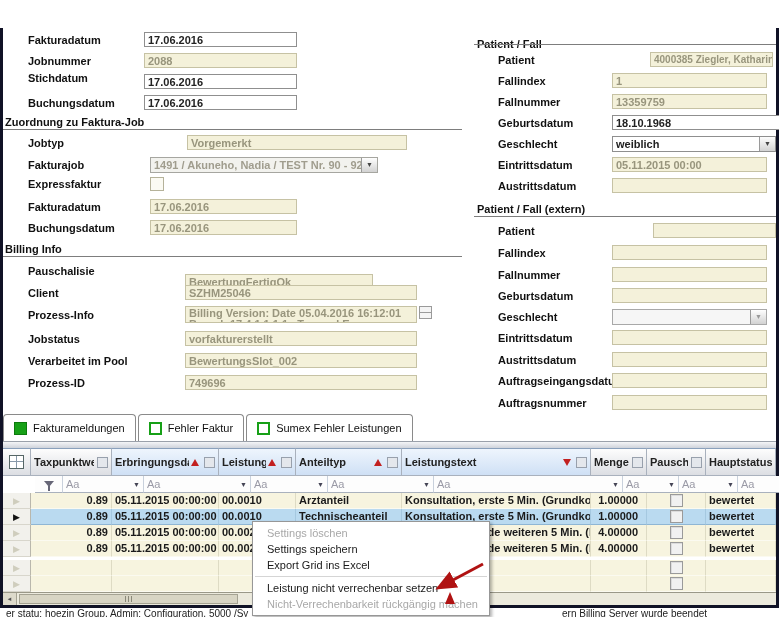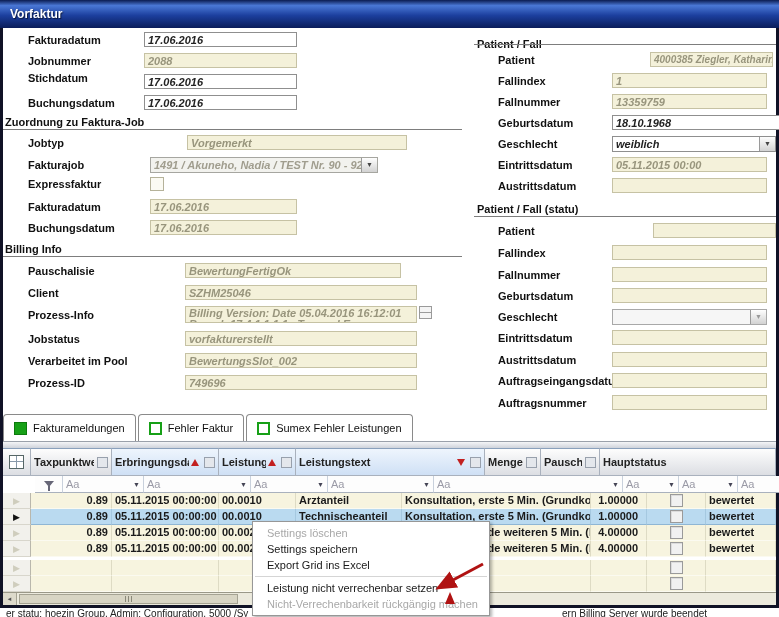--- a/index.html
+++ b/index.html
@@ -12,21 +12,21 @@
   .titlebar span{color:#fff;font-weight:bold;font-size:12px;padding-left:10px;text-shadow:1px 1px 1px rgba(0,0,0,.6);}
   .frame{position:absolute;background:#101226;}
   .f-left{left:0;top:28px;width:3px;height:576px;}
   .f-right{left:776px;top:28px;width:3px;height:576px;}
   .f-bottom{left:0;top:604px;width:779px;height:4px;}
   
   .lbl{position:absolute;font-weight:bold;white-space:nowrap;}
   .sect{position:absolute;font-weight:bold;white-space:nowrap;}
   .hr{position:absolute;height:1px;background:#7d7d7d;}
   .fld{position:absolute;height:15px;box-sizing:border-box;padding:1px 3px;white-space:nowrap;overflow:hidden;
-       font-size:11px;line-height:12px;font-style:italic;}
+       font-size:11px;line-height:12px;}
   .white{background:#fff;border:1px solid #8f8f8f;font-weight:bold;color:#222;}
   .beige{background:#f4f1da;border:1px solid #c6c2a4;font-weight:bold;color:#98957d;}
   .combo{background:#fff;border:1px solid #8f8f8f;font-weight:bold;color:#222;}
   .combo .dd,.combo-dis .dd{position:absolute;right:0;top:0;bottom:0;width:15px;
        background:linear-gradient(#fefefe,#d2d2d2);border-left:1px solid #9a9a9a;
        display:flex;align-items:center;justify-content:center;font-size:7px;color:#444;}
   .combo-dis{background:#f2f2ee;border:1px solid #a6a6a0;font-weight:bold;color:#a09d8e;}
   .combo-gray{background:#f6f6f6;border:1px solid #a8a8a8;}
   .cb{position:absolute;width:12px;height:12px;background:#fbfaf3;border:1px solid #b5b29a;box-sizing:content-box;}
   .expbtn{position:absolute;width:13px;height:16px;}
@@ -99,23 +99,20 @@
   .anno{position:absolute;left:400px;top:545px;width:110px;height:70px;z-index:60;pointer-events:none;}
   
   .statusbar{position:absolute;left:0;top:608px;width:779px;height:9px;overflow:hidden;background:#fff;}
   .statusbar span{position:absolute;top:0;font-size:10px;color:#222;white-space:nowrap;}
 </style>
 </head>
 <body>
 
 <div class="window">
 
-  <div class="titlebar">
-    <span>Vorfaktur</span>
-  </div>
   <div class="frame f-left"></div>
   <div class="frame f-right"></div>
   <div class="frame f-bottom"></div>
 
   <span class="lbl" style="left:28px;top:34px">Fakturadatum</span>
   <div class="fld white" style="left:144px;top:32px;width:153px">17.06.2016</div>
 
   <span class="lbl" style="left:28px;top:55px">Jobnummer</span>
   <div class="fld beige" style="left:144px;top:53px;width:153px">2088</div>
 
@@ -143,21 +140,21 @@
   <span class="lbl" style="left:28px;top:201px">Fakturadatum</span>
   <div class="fld beige" style="left:150px;top:199px;width:147px">17.06.2016</div>
 
   <span class="lbl" style="left:28px;top:222px">Buchungsdatum</span>
   <div class="fld beige" style="left:150px;top:220px;width:147px">17.06.2016</div>
 
   <span class="sect" style="left:5px;top:243px">Billing Info</span>
   <div class="hr" style="left:3px;top:256px;width:459px"></div>
 
   <span class="lbl" style="left:28px;top:265px">Pauschalisie</span>
-  <div class="fld beige" style="left:185px;top:263px;width:216px">BewertungFertigOk</div>
+  <div class="fld beige" style="left:185px;top:274px;width:188px">BewertungFertigOk</div>
 
   <span class="lbl" style="left:28px;top:287px">Client</span>
   <div class="fld beige" style="left:185px;top:285px;width:232px">SZHM25046</div>
 
   <span class="lbl" style="left:28px;top:309px">Prozess-Info</span>
   <div class="fld beige" style="left:185px;top:306px;width:232px;height:17px;white-space:normal;line-height:11px">
     <span>Billing Version: Date 05.04.2016 16:12:01 Branch</span>
     <span>17.4.1.1.1.1a Tag und E. Bearbeitung</span>
   </div>
   <div class="expbtn" style="left:419px;top:306px">
@@ -194,21 +191,21 @@
     <span>weiblich</span>
     <span class="dd">▼</span>
   </div>
 
   <span class="lbl" style="left:498px;top:159px">Eintrittsdatum</span>
   <div class="fld beige" style="left:612px;top:157px;width:155px">05.11.2015 00:00</div>
 
   <span class="lbl" style="left:498px;top:180px">Austrittsdatum</span>
   <div class="fld beige" style="left:612px;top:178px;width:155px"></div>
 
-  <span class="sect" style="left:477px;top:203px">Patient / Fall (statu)</span>
+  <span class="sect" style="left:477px;top:203px">Patient / Fall (extern)</span>
   <div class="hr" style="left:474px;top:216px;width:302px"></div>
 
   <span class="lbl" style="left:498px;top:225px">Patient</span>
   <div class="fld beige" style="left:653px;top:223px;width:123px"></div>
 
   <span class="lbl" style="left:498px;top:247px">Fallindex</span>
   <div class="fld beige" style="left:612px;top:245px;width:155px"></div>
 
   <span class="lbl" style="left:498px;top:269px">Fallnummer</span>
   <div class="fld beige" style="left:612px;top:267px;width:155px"></div>
@@ -260,20 +257,26 @@
         <span class="pin"></span>
     </div>
     <div class="hcell w2 sorted">
       <span class="hlabel">Erbringungsdatum</span>
         <span class="spacer"></span>
         <span class="tri-up"></span>
         <span class="pin"></span>
     </div>
     <div class="hcell w3 sorted">
       <span class="hlabel">Leistungsnr</span>
+        <span class="spacer"></span>
+        <span class="tri-up"></span>
+        <span class="pin"></span>
+    </div>
+    <div class="hcell w4 sorted">
+      <span class="hlabel">Anteiltyp</span>
         <span class="spacer"></span>
         <span class="tri-up"></span>
         <span class="pin"></span>
     </div>
     <div class="hcell w5 sorted">
       <span class="hlabel">Leistungstext</span>
         <span class="spacer"></span>
         <span class="tri-down"></span>
         <span class="pin"></span>
     </div>

